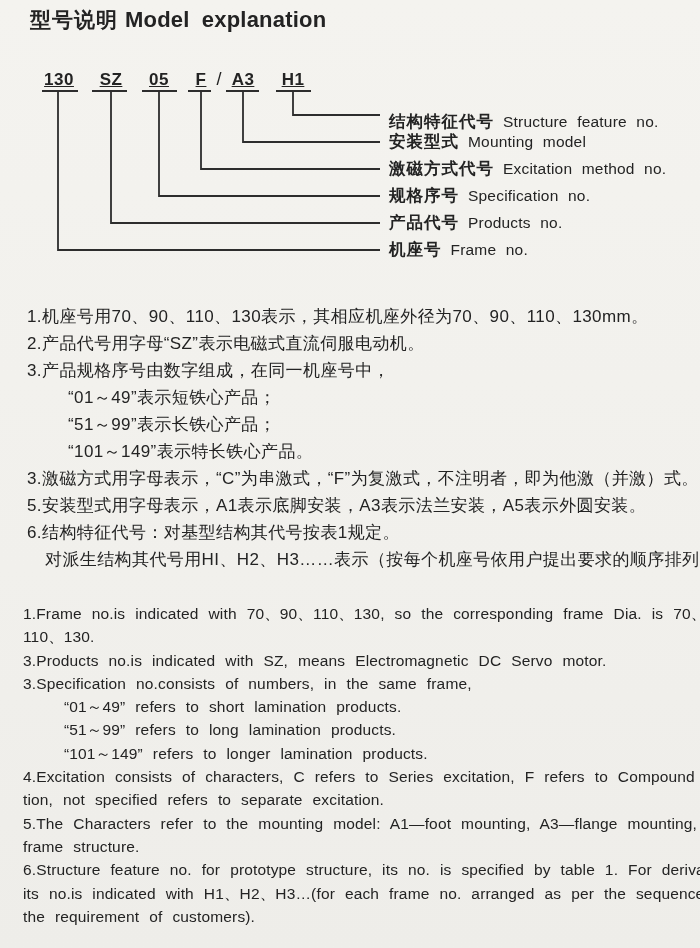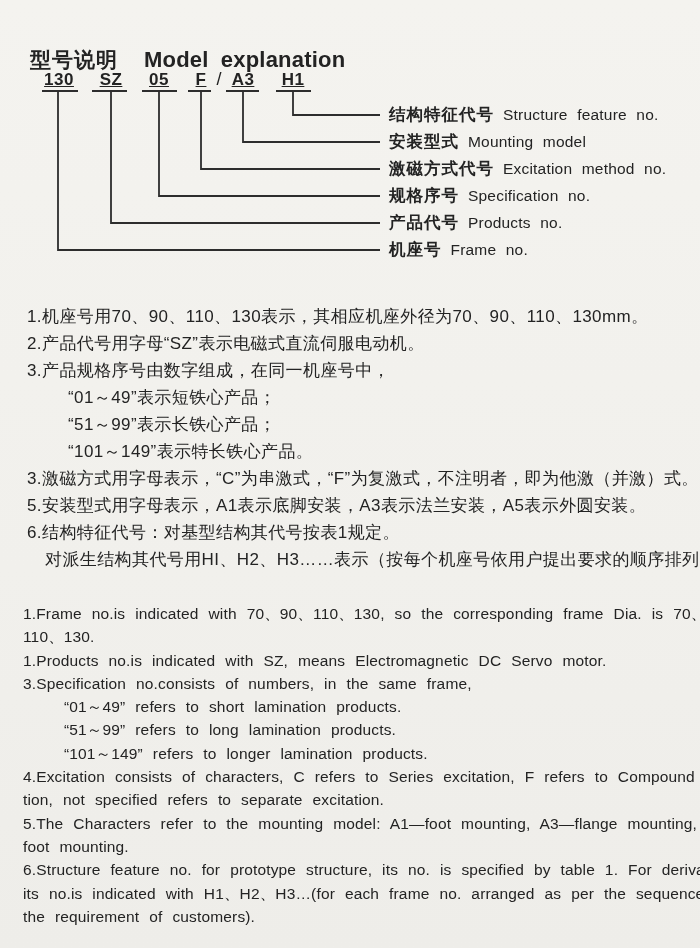--- a/index.html
+++ b/index.html
@@ -8,21 +8,21 @@
     background:linear-gradient(180deg,#f4f3ef 0%,#f1f0ec 60%,#eeede9 100%);
     font-family:"Liberation Sans","DejaVu Sans",sans-serif;
     color:#232323;
     overflow:hidden;
   }
   .page{position:relative;width:700px;height:948px;}
 
   
   .title{
     position:absolute;left:30px;top:6px;
-    display:flex;align-items:baseline;gap:26px;white-space:nowrap;margin-top:40px;
+    display:flex;align-items:baseline;gap:7px;white-space:nowrap;
   }
   .title-zh{font-size:21px;font-weight:700;letter-spacing:1px;}
   .title-en{font-size:22px;font-weight:600;word-spacing:6px;letter-spacing:.2px;}
 
   
   .diagram{position:absolute;left:0;top:0;width:700px;height:292px;}
   .diagram svg{position:absolute;left:0;top:0;}
   .code-seg{
     position:absolute;transform:translate(-50%,-50%);
     font-size:17px;font-weight:600;letter-spacing:.5px;white-space:nowrap;text-decoration:underline;
@@ -83,21 +83,21 @@
     </svg>
 
     <span class="code-seg" style="left:59px;top:80px">130</span>
     <span class="code-seg" style="left:111px;top:80px">SZ</span>
     <span class="code-seg" style="left:159px;top:80px">05</span>
     <span class="code-seg" style="left:201px;top:80px">F</span>
     <span class="code-sep" style="left:219px;top:79px">/</span>
     <span class="code-seg" style="left:243px;top:80px">A3</span>
     <span class="code-seg" style="left:293px;top:80px">H1</span>
 
-    <div class="dlabel" style="top:105px">
+    <div class="dlabel" style="top:112px">
       <span class="zh">结构特征代号</span>
       <span class="en">Structure feature no.</span>
     </div>
     <div class="dlabel" style="top:132px">
       <span class="zh">安装型式</span>
       <span class="en">Mounting model</span>
     </div>
     <div class="dlabel" style="top:159px">
       <span class="zh">激磁方式代号</span>
       <span class="en">Excitation method no.</span>
@@ -125,27 +125,27 @@
     <div class="line ind-sub">“101～149”表示特长铁心产品。</div>
     <div class="line">3.激磁方式用字母表示，“C”为串激式，“F”为复激式，不注明者，即为他激（并激）式。</div>
     <div class="line">5.安装型式用字母表示，A1表示底脚安装，A3表示法兰安装，A5表示外圆安装。</div>
     <div class="line">6.结构特征代号：对基型结构其代号按表1规定。</div>
     <div class="line ind-hang">对派生结构其代号用HI、H2、H3……表示（按每个机座号依用户提出要求的顺序排列）。</div>
   </div>
 
   <div class="notes-en">
     <div class="line">1.Frame no.is indicated with 70、90、110、130, so the corresponding frame Dia. is 70、90、</div>
     <div class="line">110、130.</div>
-    <div class="line">1.Products no.is indicated with SZ, means Electromagnetic DC Servo motor.</div>
+    <div class="line">3.Products no.is indicated with SZ, means Electromagnetic DC Servo motor.</div>
     <div class="line">3.Specification no.consists of numbers, in the same frame,</div>
     <div class="line ind-sub">“01～49” refers to short lamination products.</div>
     <div class="line ind-sub">“51～99” refers to long lamination products.</div>
     <div class="line ind-sub">“101～149” refers to longer lamination products.</div>
     <div class="line">4.Excitation consists of characters, C refers to Series excitation, F refers to Compound excita-</div>
     <div class="line">tion, not specified refers to separate excitation.</div>
     <div class="line">5.The Characters refer to the mounting model: A1—foot mounting, A3—flange mounting, A5—</div>
-    <div class="line">foot mounting.</div>
+    <div class="line">frame structure.</div>
     <div class="line">6.Structure feature no. for prototype structure, its no. is specified by table 1. For derivatives,</div>
     <div class="line">its no.is indicated with H1、H2、H3…(for each frame no. arranged as per the sequence of</div>
     <div class="line">the requirement of customers).</div>
   </div>
 
 </div>
 
 </body></html>

